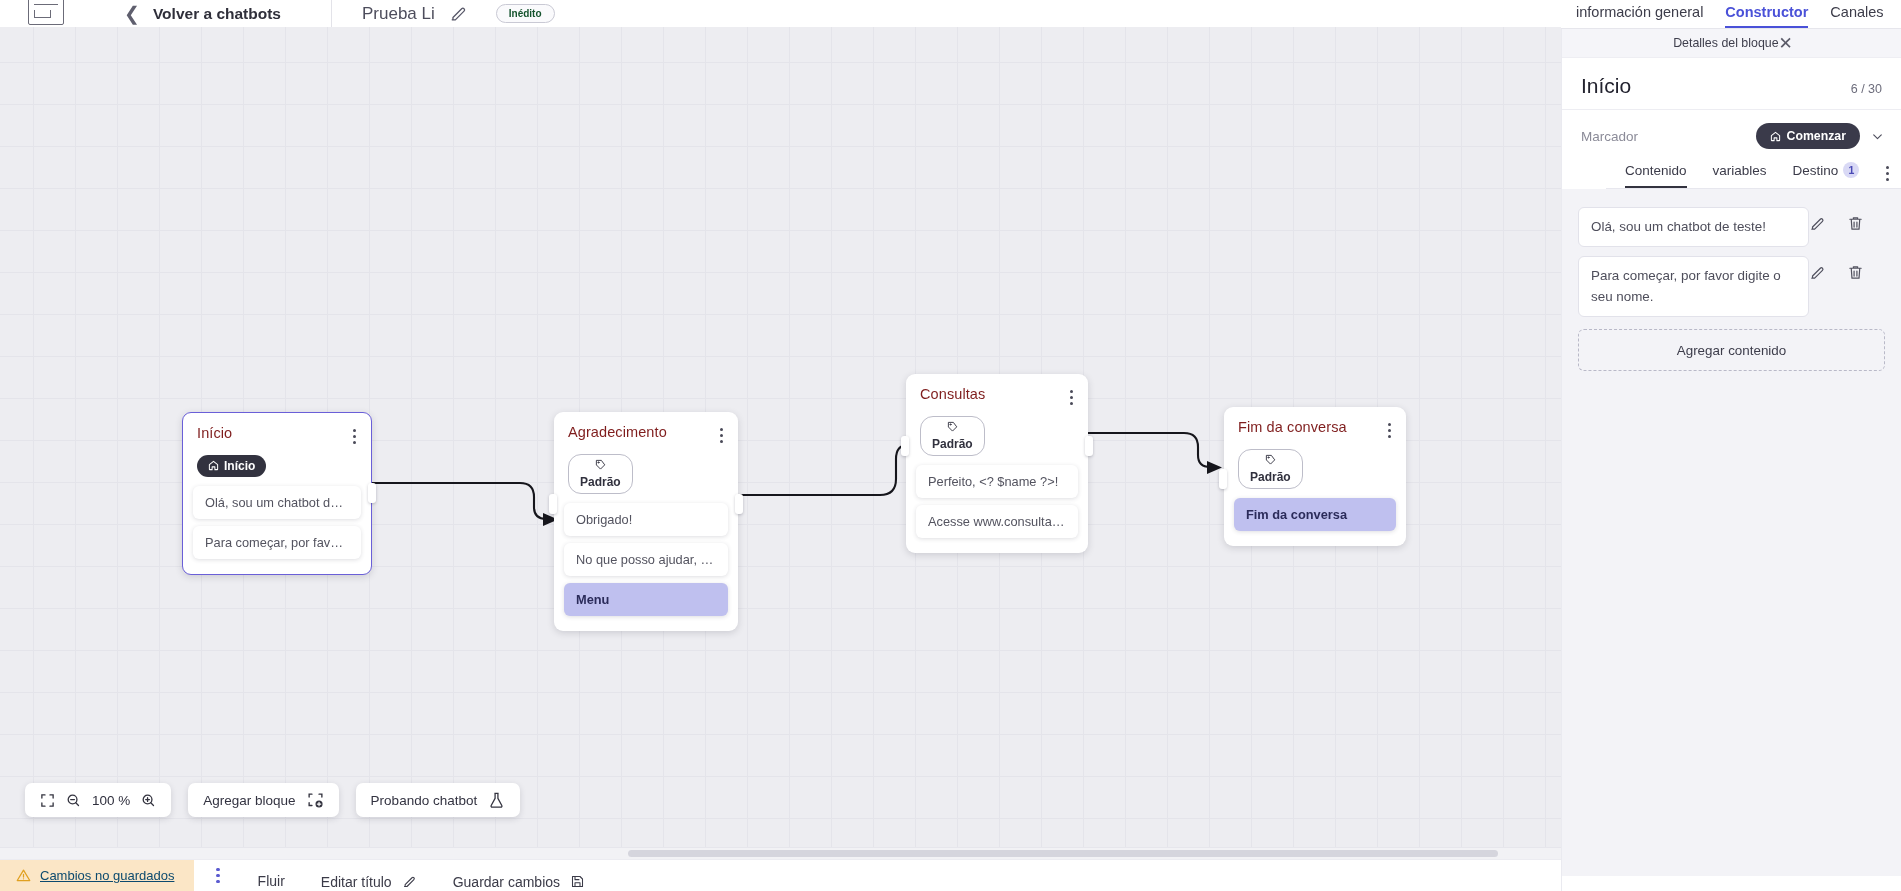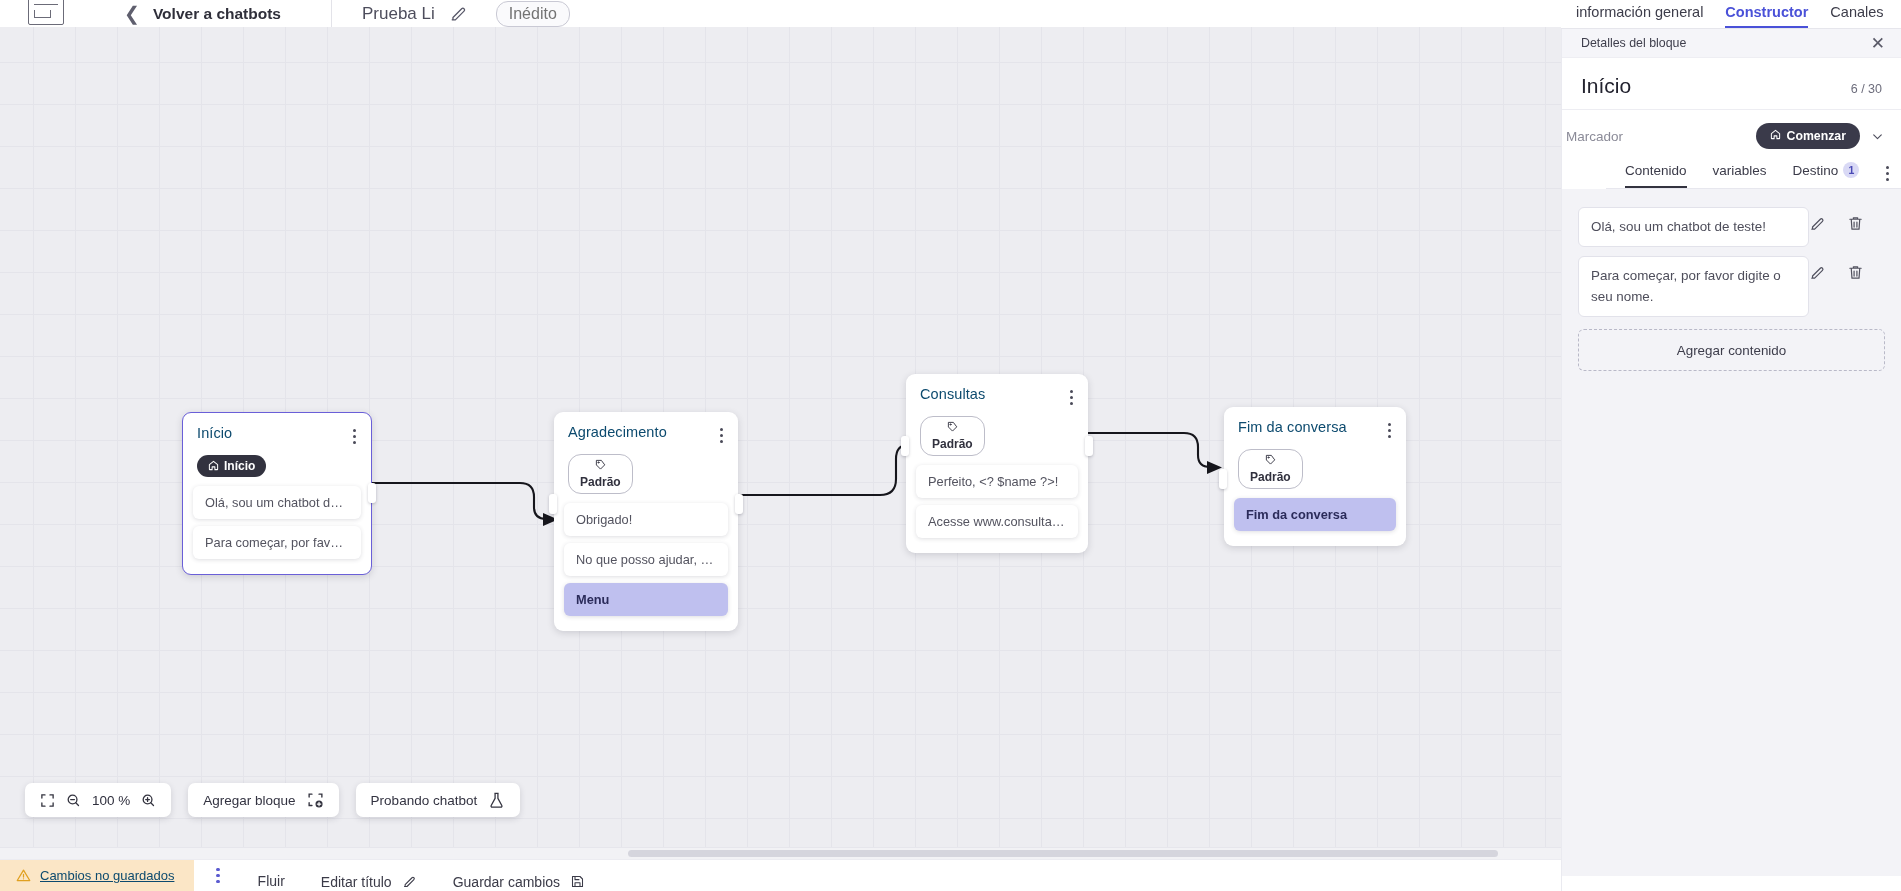--- a/index.html
+++ b/index.html
@@ -40,22 +40,23 @@
   }
   .topbar-sep {
     margin-left: 50px; width: 1px; height: 46px; background: #e3e3e9; flex: none;
   }
   .bot-title {
     margin-left: 30px; font-size: 17px; color: #4d4d5c; white-space: nowrap;
   }
   .pencil-ico { margin-left: 14px; color: #555566; }
   .draft-pill {
     margin-left: 28px; border: 1px solid #c9c9d4; border-radius: 12px;
-    padding: 3px 12px; font-size: 16px; color: #737373; background: #fafafc;
+    padding: 3px 12px; font-size: 10px; color: #14532d; background: #fafafc;
     white-space: nowrap;
+    font-weight: bold;
   }
 
   
   .right-tabs {
     position: absolute; top: 0; left: 1561px; width: 340px; height: 29px;
     display: flex; align-items: flex-end; gap: 22px; padding-left: 15px;
     border-bottom: 1px solid #e6e6ec; background: #fff; text-align: center;
   }
   .rtab {
     font-size: 14.5px; color: #3d3d4a; padding-bottom: 6px; white-space: nowrap;
@@ -80,21 +81,21 @@
   .node {
     position: absolute; background: #fff; border-radius: 9px;
     box-shadow: 0 2px 7px rgba(40,40,60,.17);
     padding: 0 0 8px 0;
   }
   .node.selected { border: 1.3px solid #6a5fd8; }
   .node-head {
     display: flex; align-items: flex-start; justify-content: space-between;
     padding: 12px 12px 0 14px;
   }
-  .node-title { font-size: 14.5px; color: #0c4a6e; font-weight: 500; letter-spacing:.1px;}
+  .node-title { font-size: 14.5px; color: #7f1d1d; font-weight: 500; letter-spacing:.1px;}
   .kebab { display: flex; flex-direction: column; gap: 2.6px; padding: 4px 3px; }
   .kebab i { width: 3.2px; height: 3.2px; border-radius: 50%; background: #4a4a58; display:block;}
   .badge-row { padding: 7px 14px 9px 14px; }
   .badge {
     display: inline-flex; align-items: center; gap: 5px;
     border-radius: 13px; font-size: 12px; font-weight: 700; padding: 4px 11px;
   }
   .badge.start { background: #32323f; color: #fff; }
   .badge.default { background: #fff; color: #31313e; border: 1px solid #bdbdc9; font-weight: 700; flex-direction: column;}
   .msg {
@@ -147,40 +148,40 @@
   }
   .fitem.active { color: #3b3b48; border-bottom: 2.5px solid #4a51d8; font-weight: 500;}
 
   
   .panel {
     position: absolute; top: 29px; left: 1561px; width: 340px; height: 862px;
     background: #fff; border-left: 1px solid #eaeaf0;
   }
   .panel-head {
     height: 29px; background: #f5f5f9; display: flex; align-items: center;
-    justify-content: space-between; padding: 0 16px 0 19px;
+    justify-content: center; padding: 0 16px 0 19px;
     border-bottom: 1px solid #eeeef3;
   }
   .panel-head-title { font-size: 12.4px; color: #3e3e4c; }
   .close-x { font-size: 17px; color: #5a5a68; line-height: 1; cursor: pointer; }
   .panel-title-row {
     display: flex; align-items: baseline; justify-content: space-between;
     padding: 16px 19px 11px 19px; border-bottom: 1px solid #ededf2;
   }
   .panel-title { font-size: 21px; color: #23232f; font-weight: 400; }
   .panel-count { font-size: 12.5px; color: #6d6d7c; }
   .marker-row {
     display: flex; align-items: center; justify-content: space-between;
-    padding: 13px 17px 13px 4px;
+    padding: 13px 17px 13px 19px;
   }
   .marker-label { font-size: 13.5px; color: #8b8b98; }
   .marker-right { display: flex; align-items: center; gap: 11px; }
   .comenzar {
     background: #3a3a4a; color: #fff; border-radius: 14px; font-size: 12.3px;
-    font-weight: 700; padding: 6px 14px; display: inline-flex; align-items: flex-start; gap: 6px;
+    font-weight: 700; padding: 6px 14px; display: inline-flex; align-items: center; gap: 6px;
   }
   .chev { color: #4e4e5d; font-size: 13px; }
   .panel-tabs {
     display: flex; align-items: flex-end; gap: 26px; padding: 0 19px;
     border-bottom: 1px solid #e7e7ee; position: relative; margin-left: 44px;
   }
   .ptab {
     font-size: 13.5px; color: #3b3b49; padding-bottom: 8px;
     border-bottom: 2.5px solid transparent; white-space: nowrap;
   }

